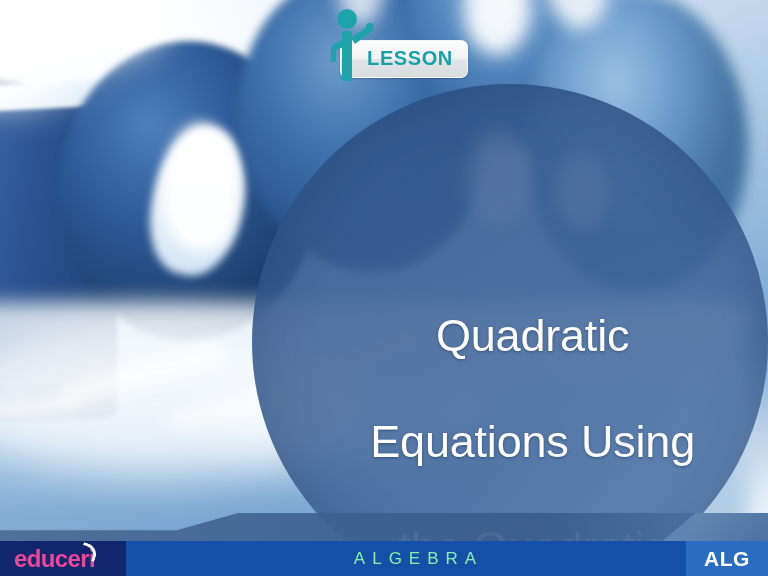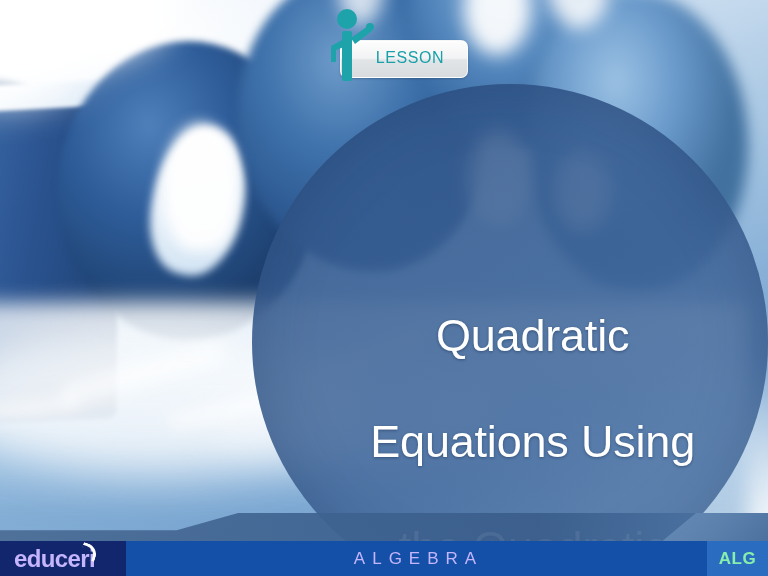--- a/index.html
+++ b/index.html
@@ -147,55 +147,55 @@
     border-radius:7px;
     background:linear-gradient(180deg,#fdfdfd 0%,#f2f3f4 48%,#e2e5e7 52%,#d9dcdf 100%);
     box-shadow:0 1px 2px rgba(30,60,95,.35), inset 0 1px 0 rgba(255,255,255,.9);
     border:1px solid rgba(255,255,255,.7);
   }
   .lesson-text{
     position:absolute;left:18px;top:34px;width:126px;height:36px;
     display:flex;align-items:center;justify-content:center;
     padding-left:14px;box-sizing:border-box;
     color:#18a0a8;
-    font-size:16px;font-weight:400;letter-spacing:.6px;
+    font-size:20px;font-weight:700;letter-spacing:.6px;
   }
   .figure{position:absolute;left:0;top:0;width:62px;height:78px;}
 
   
   .footer{
     position:absolute;left:0;bottom:0;width:768px;height:35px;
     background:#1450a8;
   }
   .f-left{
     position:absolute;left:0;top:0;width:126px;height:35px;
     background:#12266e;
     display:flex;align-items:center;
   }
   .logo{
     position:relative;
     margin-left:14px;
-    color:#c4b5fd;font-size:24px;font-weight:700;letter-spacing:-.6px;
+    color:#ec4899;font-size:24px;font-weight:700;letter-spacing:-.6px;
   }
   .logo .swoosh{
     position:absolute;right:-2px;top:-1px;width:13px;height:13px;
     border-top:3px solid #ffffff;border-right:3px solid #ffffff;
     border-radius:0 12px 0 0;transform:rotate(18deg);
   }
   .f-center{
     position:absolute;left:126px;top:0;right:82px;height:35px;
     display:flex;align-items:center;justify-content:center;
-    color:#c4b5fd;font-size:17px;font-weight:400;letter-spacing:7px;
+    color:#86efac;font-size:17px;font-weight:400;letter-spacing:7px;
     padding-left:25px;box-sizing:border-box;
   }
   .f-right{
-    position:absolute;right:0;top:0;width:61px;height:35px;
+    position:absolute;right:0;top:0;width:82px;height:35px;
     background:#2a6cc0;
     display:flex;align-items:center;justify-content:center;
-    color:#86efac;font-size:17px;font-weight:700;letter-spacing:.5px;
+    color:#ffffff;font-size:21px;font-weight:700;letter-spacing:.5px;
   }
   
   .f-band{
     position:absolute;left:0;bottom:35px;width:768px;height:28px;
     background:linear-gradient(90deg,#4a6c95 0%,#3f6390 40%,#3a5d8b 70%,#4d76a6 100%);
     clip-path:polygon(0 100%, 0 62%, 23% 62%, 31% 0, 100% 0, 100% 100%);
     opacity:.92;
   }
   .f-band2{
     position:absolute;right:0;bottom:35px;width:120px;height:28px;

